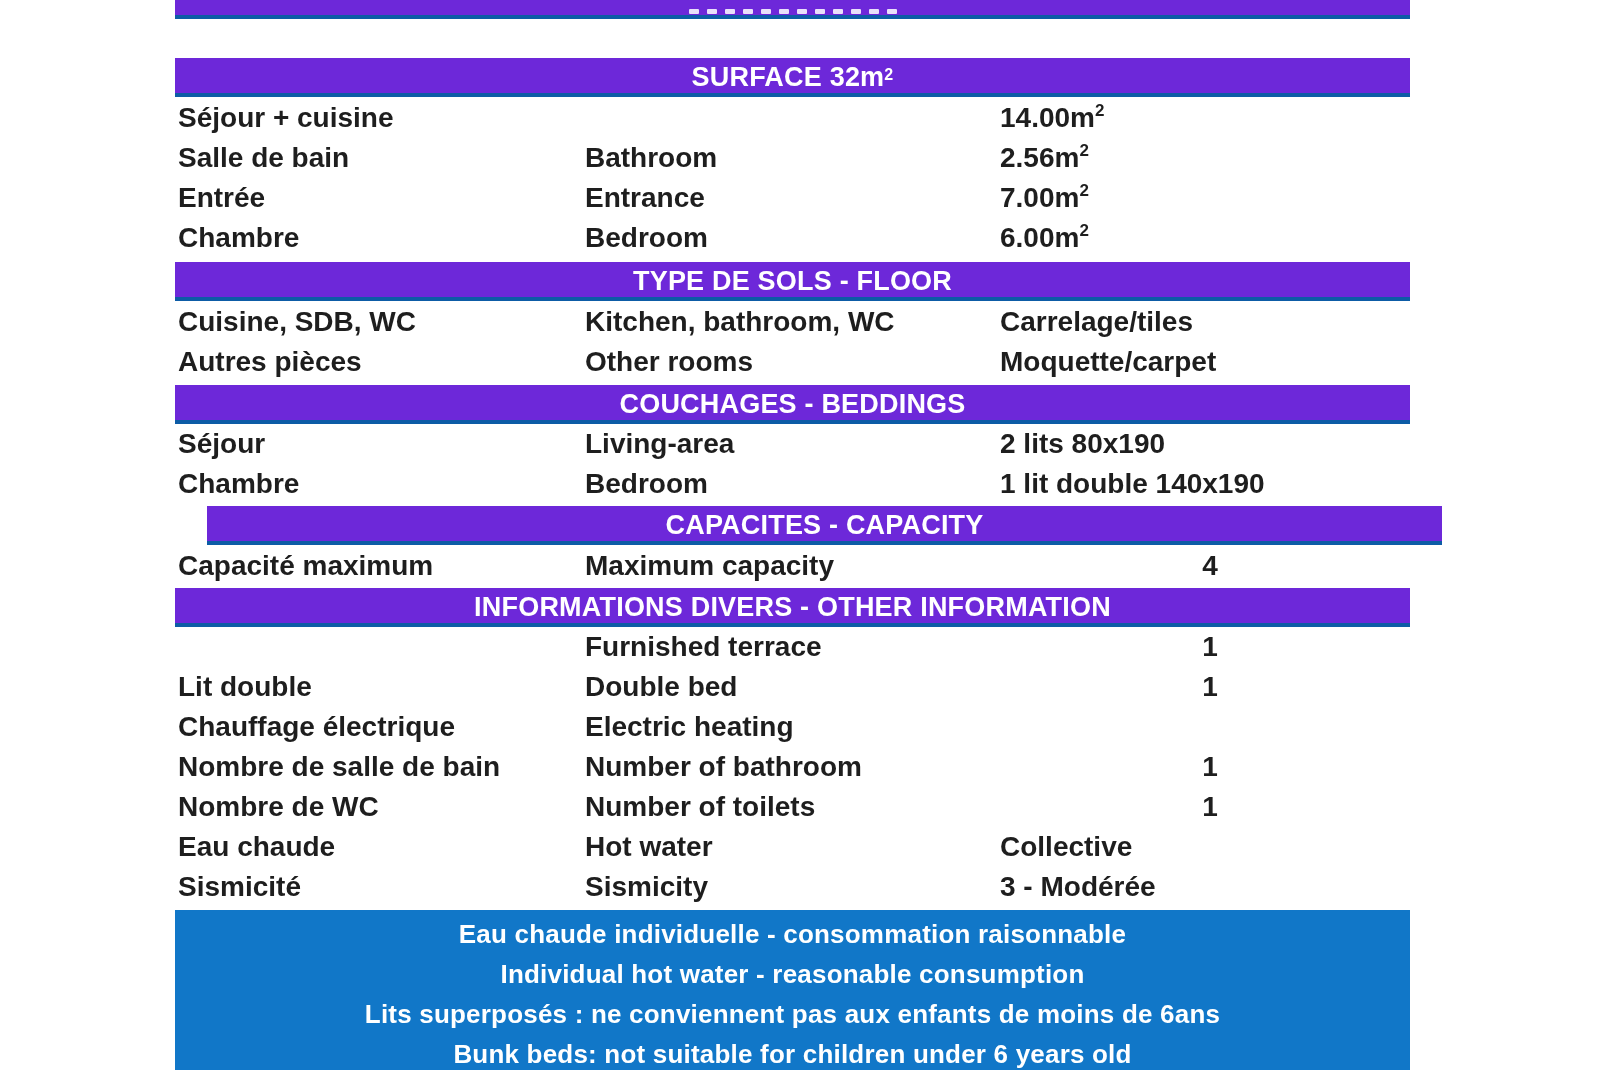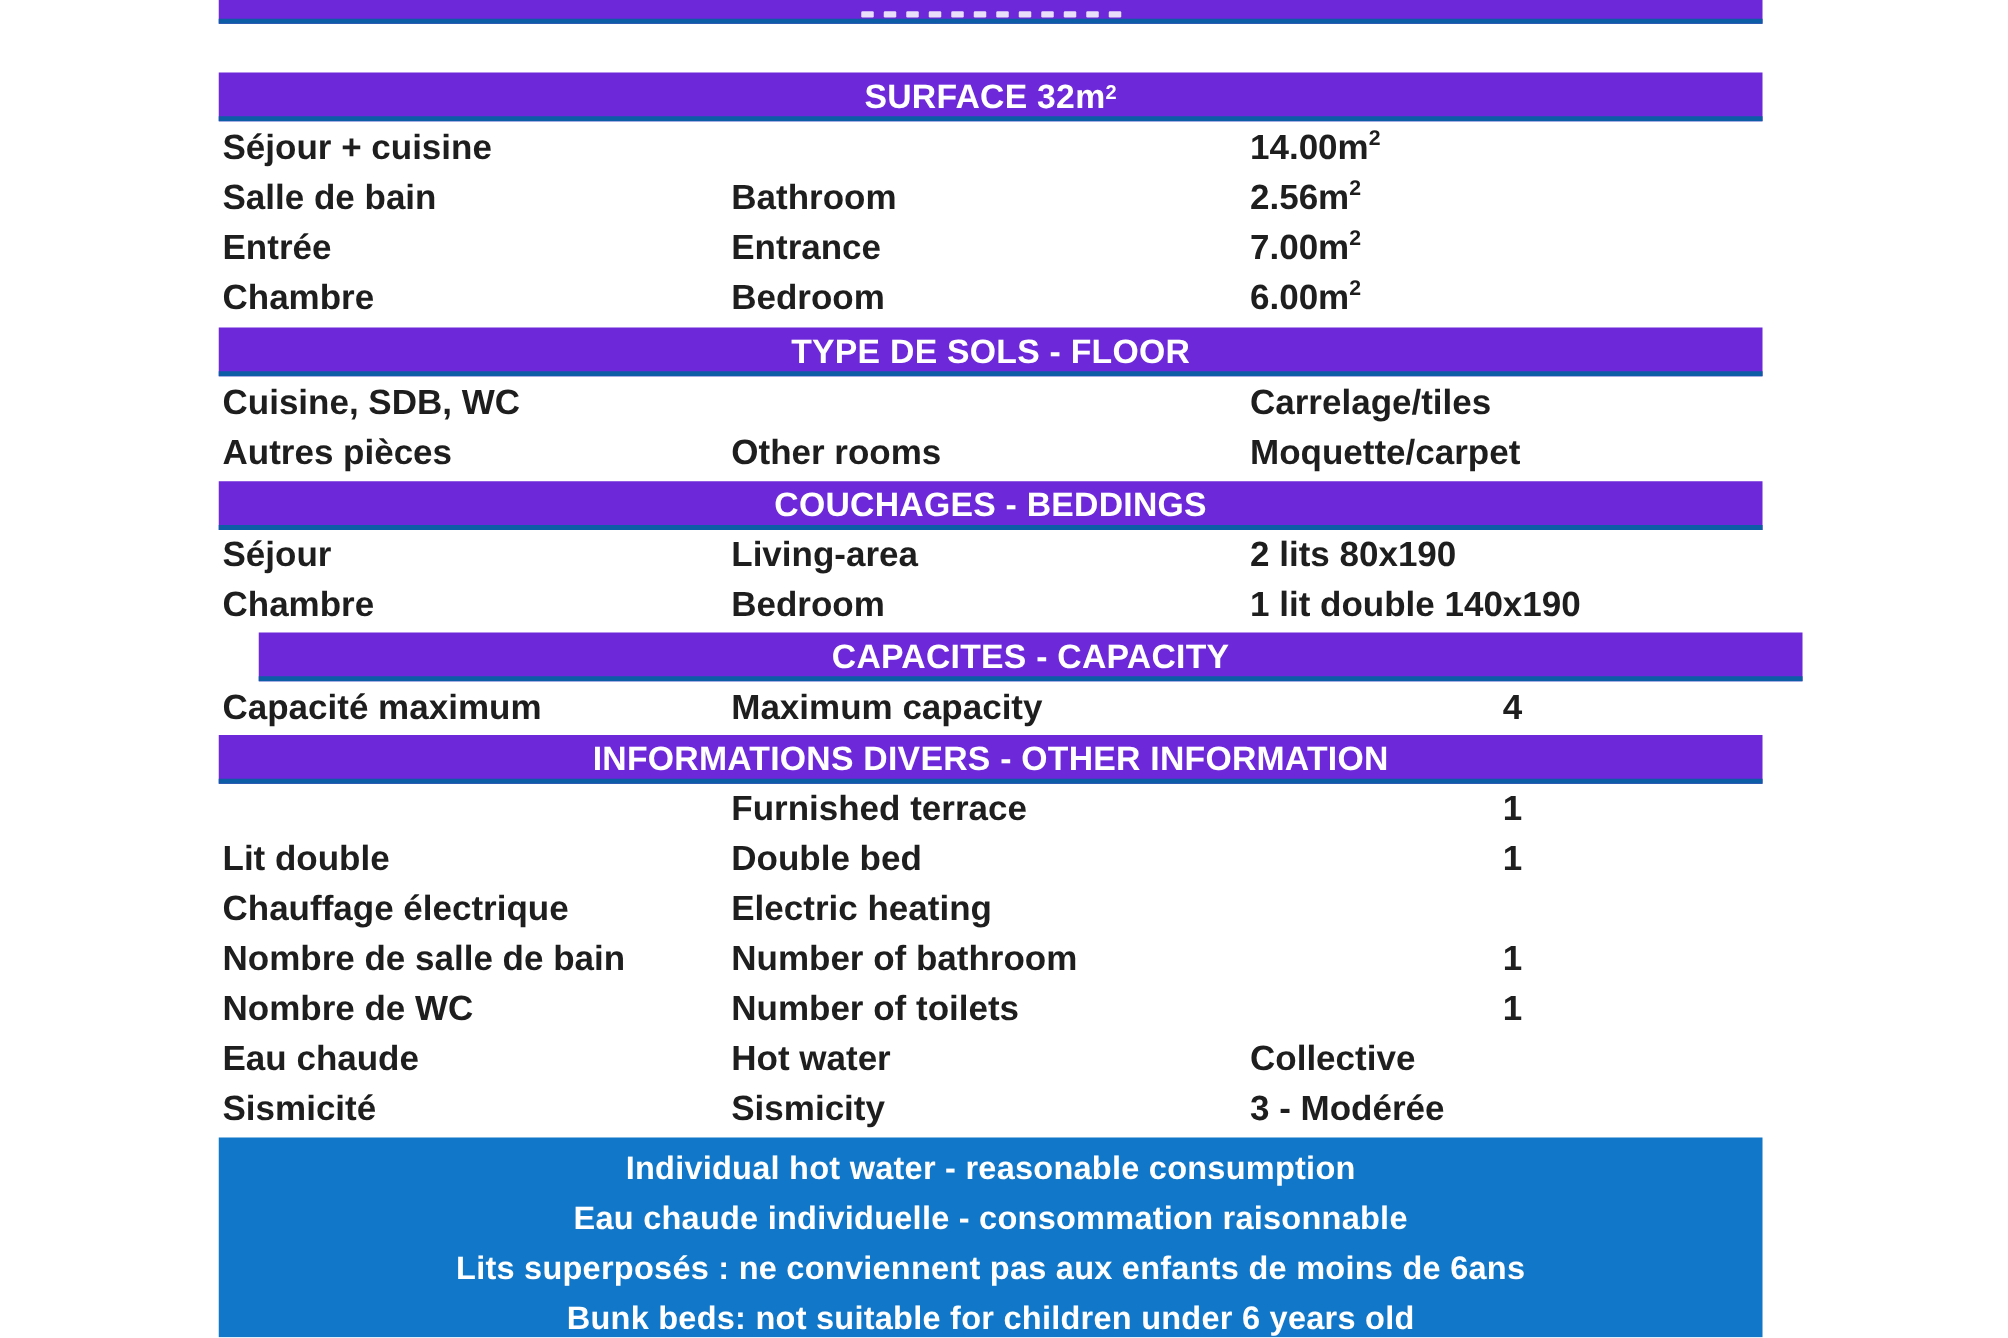--- a/index.html
+++ b/index.html
@@ -90,20 +90,21 @@
         <span class="c3"><i style="font-style:normal">6.00m</i><i class="vsup" style="font-style:normal">2</i></span>
       </div>
     </div>
 
     <div class="bar" id="bar-floor">
       <span>TYPE DE SOLS - FLOOR</span>
     </div>
     <div class="rows" id="rows-floor">
       <div class="row">
         <span class="c1">Cuisine, SDB, WC</span>
+        <span class="c2">Kitchen, bathroom, WC</span>
         <span class="c3">Carrelage/tiles</span>
       </div>
       <div class="row">
         <span class="c1">Autres pièces</span>
         <span class="c2">Other rooms</span>
         <span class="c3">Moquette/carpet</span>
       </div>
     </div>
 
     <div class="bar" id="bar-bedding">
@@ -174,20 +175,20 @@
       </div>
       <div class="row">
         <span class="c1">Sismicité</span>
         <span class="c2">Sismicity</span>
         <span class="c3">3 - Modérée</span>
         <span class="cnum"></span>
       </div>
     </div>
 
     <div class="footer">
+      <div class="fline">Eau chaude individuelle - consommation raisonnable</div>
       <div class="fline">Individual hot water - reasonable consumption</div>
-      <div class="fline">Eau chaude individuelle - consommation raisonnable</div>
       <div class="fline">Lits superposés : ne conviennent pas aux enfants de moins de 6ans</div>
       <div class="fline">Bunk beds: not suitable for children under 6 years old</div>
     </div>
 
   </div>
 </div>
 
 </body></html>

